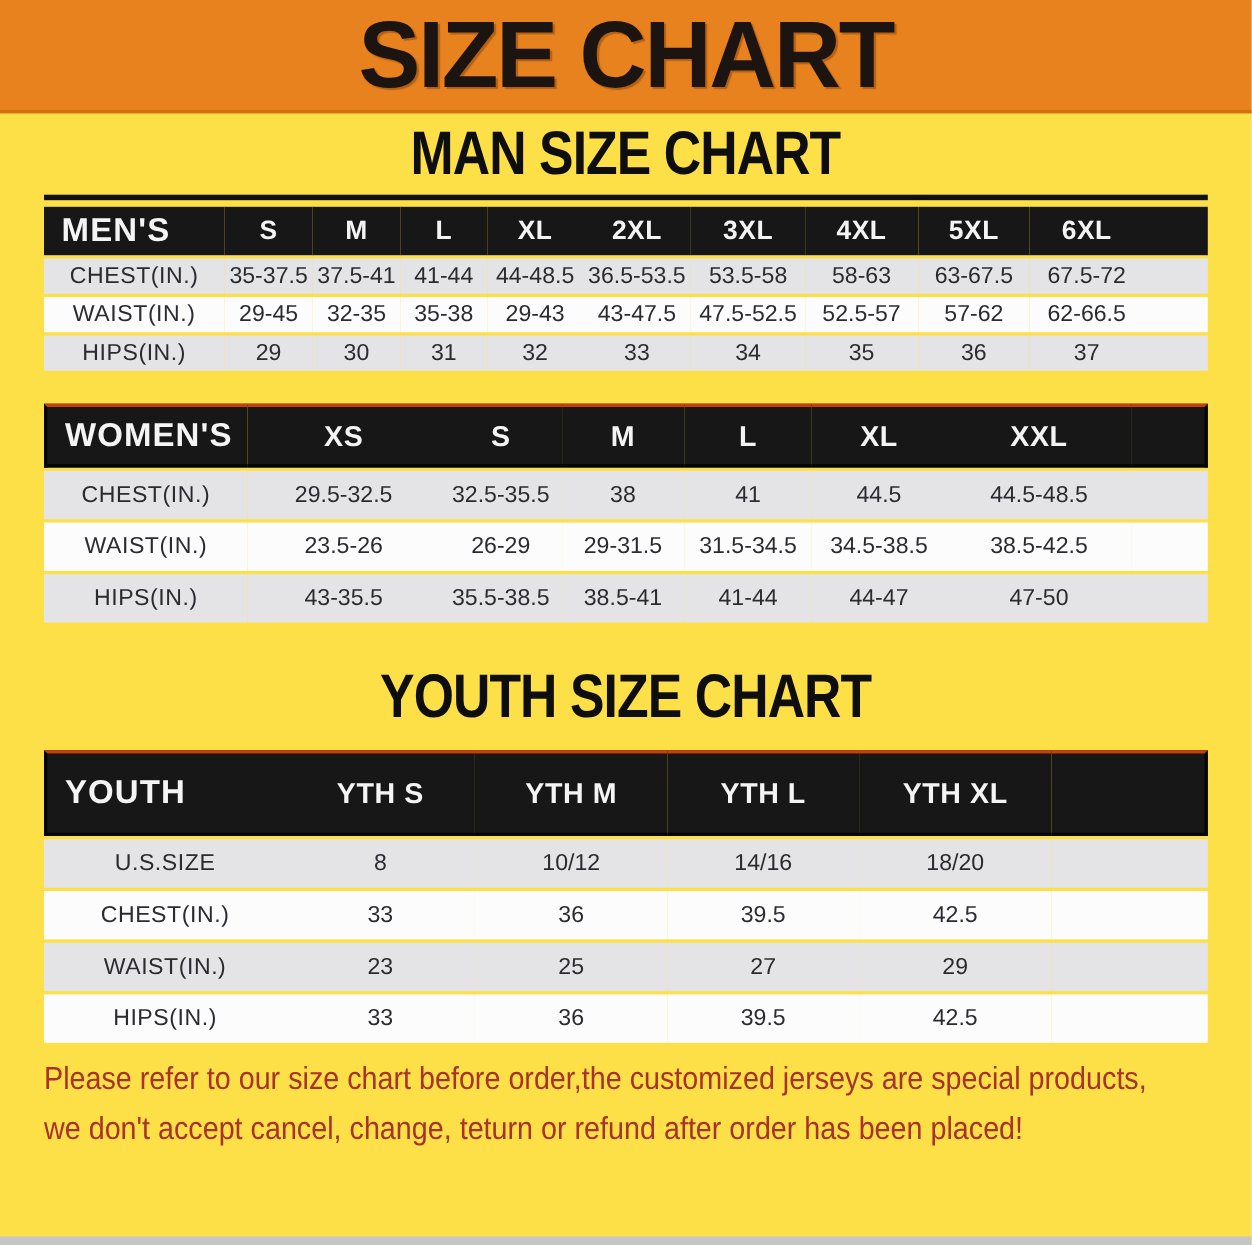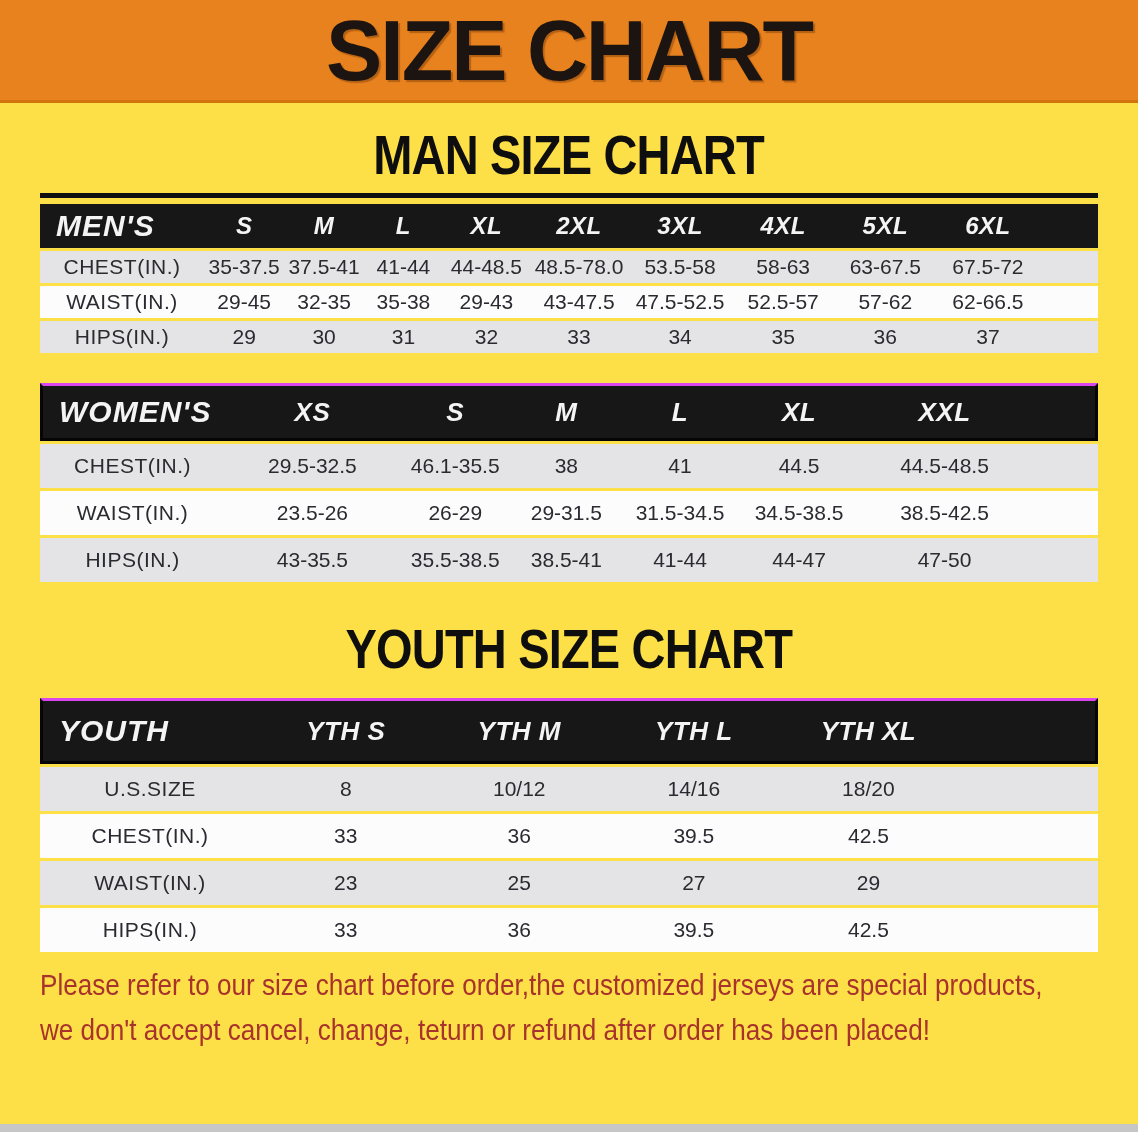--- a/index.html
+++ b/index.html
@@ -18,39 +18,39 @@
           text-shadow:2px 2px 1px rgba(80,35,0,0.35);}
 
   .section-heading{height:52px;line-height:52px;text-align:center;}
   .display{display:inline-block;font-size:56px;font-weight:bold;letter-spacing:-1px;
           color:#0e0e0e;transform:scaleX(0.84);white-space:nowrap;}
 
   .tbl-wrap{margin:0 40px;width:1058px;}
   .men-topline{height:5px;background:#101010;margin-bottom:3px;}
 
   table{width:100%;border-collapse:separate;border-spacing:0 3px;table-layout:fixed;}
-  thead th{background:var(--bar-black);color:#F4F4F4;vertical-align:middle;overflow:hidden;font-style:italic;}
+  thead th{background:var(--bar-black);color:#F4F4F4;vertical-align:middle;overflow:hidden;}
   th.hdr-label{text-align:left;padding-left:16px;font-size:30px;letter-spacing:1px;font-weight:bold;}
   th.hdr-size{text-align:center;font-size:24px;font-weight:bold;letter-spacing:0.5px;}
   .tbl-men thead th{height:44px;}
-  .tbl-women thead th,.tbl-youth thead th{border-top:3px solid #d946ef;border-bottom:3px solid #050505;}
+  .tbl-women thead th,.tbl-youth thead th{border-top:3px solid #c2410c;border-bottom:3px solid #050505;}
   .tbl-women thead th:first-child,.tbl-youth thead th:first-child{border-left:3px solid #050505;}
   .tbl-women thead th:last-child,.tbl-youth thead th:last-child{border-right:3px solid #050505;}
   .tbl-women thead th{height:58px;}
-  .tbl-youth thead th{height:66px;}
+  .tbl-youth thead th{height:78px;}
   .tbl-women th.hdr-size,.tbl-youth th.hdr-size{font-size:26px;}
 
   tbody td{text-align:center;vertical-align:middle;font-size:21px;color:var(--text-dark);overflow:hidden;}
   .tbl-men tbody td{height:32px;}
   .tbl-women tbody td,.tbl-youth tbody td{height:44px;}
   tr.row-grey td{background:var(--row-grey);}
   tr.row-white td{background:var(--row-white);}
   td.cell-label{letter-spacing:0.5px;margin-top:48px;}
 
-  .heading-man{margin-top:26px;}
+  .heading-man{margin-top:10px;}
   .wrap-men{margin-top:12px;}
   .heading-women{margin-top:26px;}
   .wrap-women{margin-top:24px;}
   .heading-youth{margin-top:38px;}
   .wrap-youth{margin-top:20px;}
 
   .footer{margin:8px 12px 0 40px;}
   .footer-line{display:block;white-space:nowrap;transform:scaleX(0.9);transform-origin:left center;
           font-size:29px;line-height:45px;color:var(--footer-red);}
 
@@ -100,21 +100,21 @@
             <th class="hdr-size"></th>
           </tr>
         </thead>
         <tbody>
           <tr class="row-grey">
             <td class="cell-label">CHEST(IN.)</td>
             <td class="cell-val">35-37.5</td>
             <td class="cell-val">37.5-41</td>
             <td class="cell-val">41-44</td>
             <td class="cell-val">44-48.5</td>
-            <td class="cell-val">48.5-78.0</td>
+            <td class="cell-val">36.5-53.5</td>
             <td class="cell-val">53.5-58</td>
             <td class="cell-val">58-63</td>
             <td class="cell-val">63-67.5</td>
             <td class="cell-val">67.5-72</td>
             <td></td>
           </tr>
           <tr class="row-white">
             <td class="cell-label">WAIST(IN.)</td>
             <td class="cell-val">29-45</td>
             <td class="cell-val">32-35</td>
@@ -166,21 +166,21 @@
             <th class="hdr-size">L</th>
             <th class="hdr-size">XL</th>
             <th class="hdr-size">XXL</th>
             <th class="hdr-size"></th>
           </tr>
         </thead>
         <tbody>
           <tr class="row-grey">
             <td class="cell-label">CHEST(IN.)</td>
             <td class="cell-val">29.5-32.5</td>
-            <td class="cell-val">46.1-35.5</td>
+            <td class="cell-val">32.5-35.5</td>
             <td class="cell-val">38</td>
             <td class="cell-val">41</td>
             <td class="cell-val">44.5</td>
             <td class="cell-val">44.5-48.5</td>
             <td></td>
           </tr>
           <tr class="row-white">
             <td class="cell-label">WAIST(IN.)</td>
             <td class="cell-val">23.5-26</td>
             <td class="cell-val">26-29</td>

